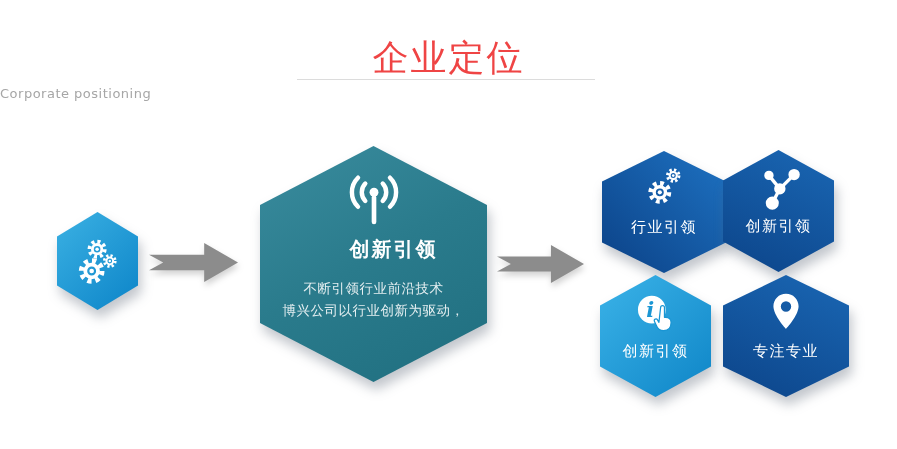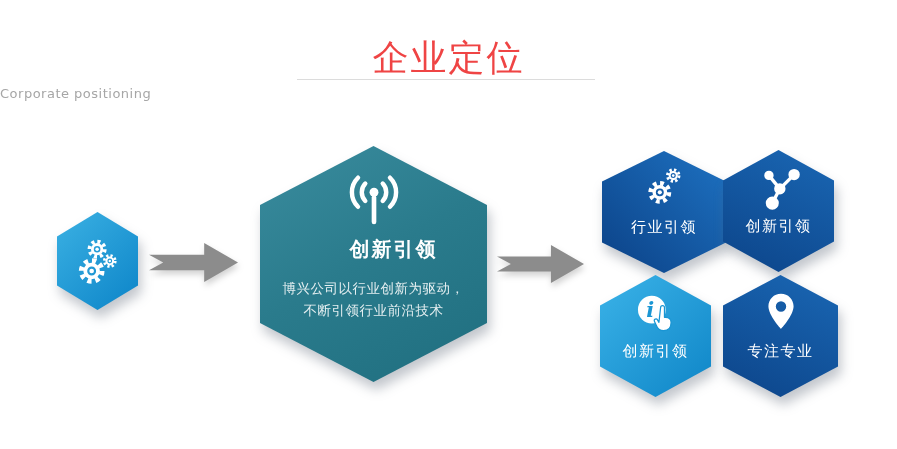--- a/index.html
+++ b/index.html
@@ -26,21 +26,21 @@
   .hex-source { background:linear-gradient(135deg,#3BB1E3 0%,#0C84C8 100%);
                 justify-content:center; }
   .hex-center-wrap { left:260px; top:146px; width:227px; height:236px; }
   .hex-center { background:linear-gradient(150deg,#3A8C9E 0%,#2A7B8C 48%,#1F6E7F 100%); }
   .hex-tl-wrap { left:602px; top:151px; width:124px; height:122px;font-family:Liberation Serif, serif; }
   .hex-tl { background:linear-gradient(225deg,#1E72C2 0%,#0B4186 100%); }
   .hex-tr-wrap { left:723px; top:150px; width:111px; height:122px; }
   .hex-tr { background:linear-gradient(205deg,#1A67B4 0%,#0C4489 100%); }
   .hex-bl-wrap { left:600px; top:275px; width:111px; height:122px; }
   .hex-bl { background:linear-gradient(135deg,#3BB3E8 0%,#0E85C7 100%); }
-  .hex-br-wrap { left:723px; top:275px; width:115px; height:122px; }
+  .hex-br-wrap { left:723px; top:275px; width:126px; height:122px; }
   .hex-br { background:linear-gradient(205deg,#1A67B4 0%,#0C4489 100%); }
 
   .hex-center .big-icon { margin-top:26px; }
   .center-title { margin-top:8px; color:#ffffff; font-size:20px; font-weight:bold;
                   letter-spacing:2px;margin-left:40px; }
   .center-desc { margin-top:14px; text-align:center; color:rgba(255,255,255,0.88);
                  font-size:13.5px; line-height:22px; letter-spacing:0.5px; }
 
   .small-icon { margin-top:12px; }
   .hex-label { margin-top:3px; color:#ffffff; font-size:15px; letter-spacing:1.5px; }
@@ -92,22 +92,22 @@
           <path d="M23 11 A13 13 0 0 0 23 29"></path>
           <path d="M15.5 5 A21 21 0 0 0 15.5 35"></path>
           <path d="M41 11 A13 13 0 0 1 41 29"></path>
           <path d="M48.5 5 A21 21 0 0 1 48.5 35"></path>
         </g>
         <circle cx="32" cy="20" r="4.6" fill="#ffffff"></circle>
         <rect x="29.6" y="23" width="4.8" height="30" rx="2.4" fill="#ffffff"></rect>
       </svg>
       <div class="center-title">创新引领</div>
       <div class="center-desc">
+        <div>不断引领行业前沿技术</div>
         <div>博兴公司以行业创新为驱动，</div>
-        <div>不断引领行业前沿技术</div>
       </div>
     </div>
   </div>
 
   <div class="arrow-wrap arrow2-wrap">
     <div class="arrow"></div>
   </div>
 
   <div class="hexwrap hex-tl-wrap">
     <div class="hex hex-tl">

